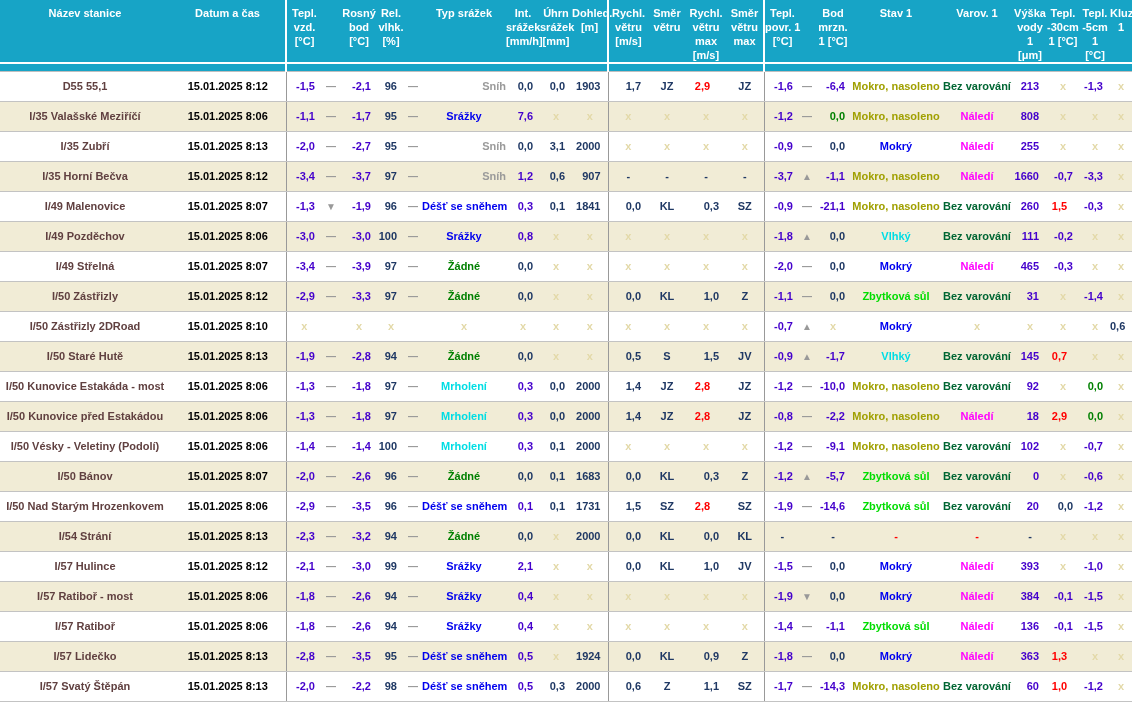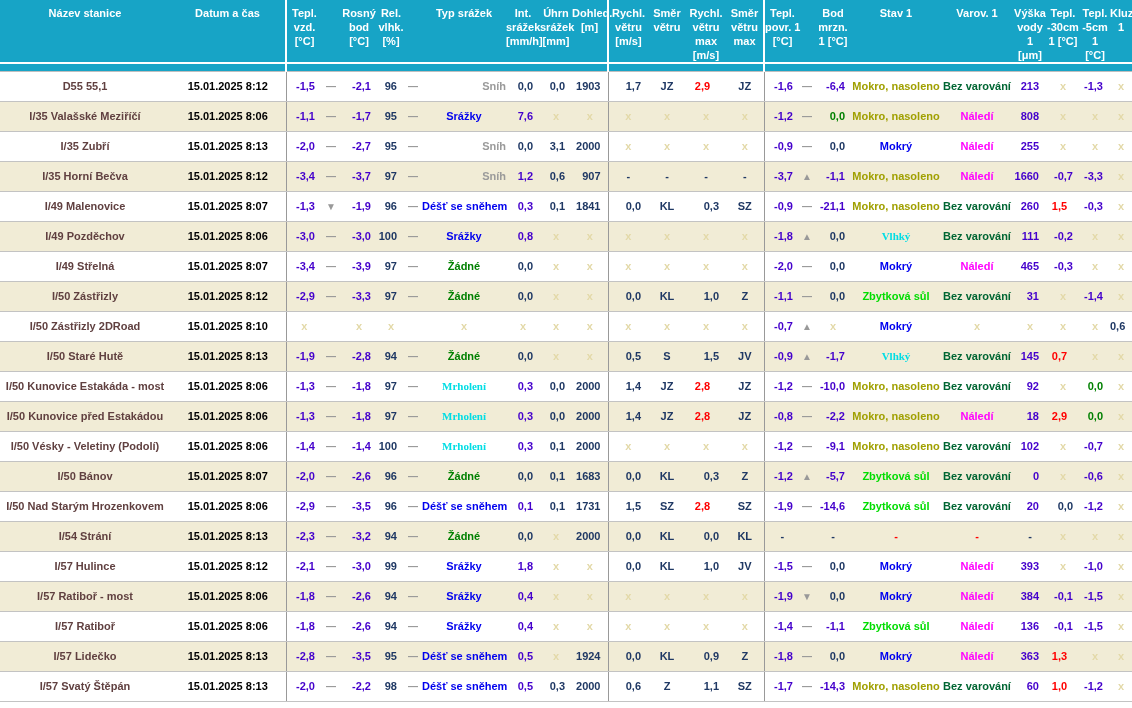--- a/index.html
+++ b/index.html
@@ -20,21 +20,21 @@
   .a-r { text-align:right; padding-right:7px; }
   .a-c { text-align:center; }
   .k-lk a { color:var(--link); cursor:pointer; }
   .k-dt { color:#000; }
   .k-nv { color:var(--navy); }
   .k-vi { color:var(--violet); }
   .k-rd { color:var(--red);text-align:center; }
   .k-gn { color:var(--green); }
   .k-dg { color:var(--darkgreen); }
   .k-bg { color:var(--brightgreen); }
-  .k-cy { color:var(--cyan);font-family:Liberation Serif, serif; }
+  .k-cy { color:var(--cyan); }
   .k-bl { color:var(--blue); }
   .k-ol { color:var(--olive); }
   .k-mg { color:var(--magenta); }
   .k-gy { color:var(--gray);text-align:right; }
   .k-x  { color:var(--x); }
   .k-tr { color:var(--trend); font-size:10px; }
 </style>
 </head>
 <body>
 
@@ -571,21 +571,21 @@
         </tr>
         <tr>
           <td class="k-lk a-c"><a>I/57 Hulince</a></td>
           <td class="k-dt a-c">15.01.2025 8:12</td>
           <td class="k-vi a-r gb">-2,1</td>
           <td class="k-tr a-c">—</td>
           <td class="k-vi a-r">-3,0</td>
           <td class="k-nv a-r">99</td>
           <td class="k-tr a-c">—</td>
           <td class="k-bl a-c">Srážky</td>
-          <td class="k-vi a-r">1,8</td>
+          <td class="k-vi a-r">2,1</td>
           <td class="k-x a-c">x</td>
           <td class="k-x a-c">x</td>
           <td class="k-nv a-r gb">0,0</td>
           <td class="k-nv a-c">KL</td>
           <td class="k-nv a-r">1,0</td>
           <td class="k-nv a-c">JV</td>
           <td class="k-vi a-r gb">-1,5</td>
           <td class="k-tr a-c">—</td>
           <td class="k-nv a-r">0,0</td>
           <td class="k-bl a-c">Mokrý</td>

